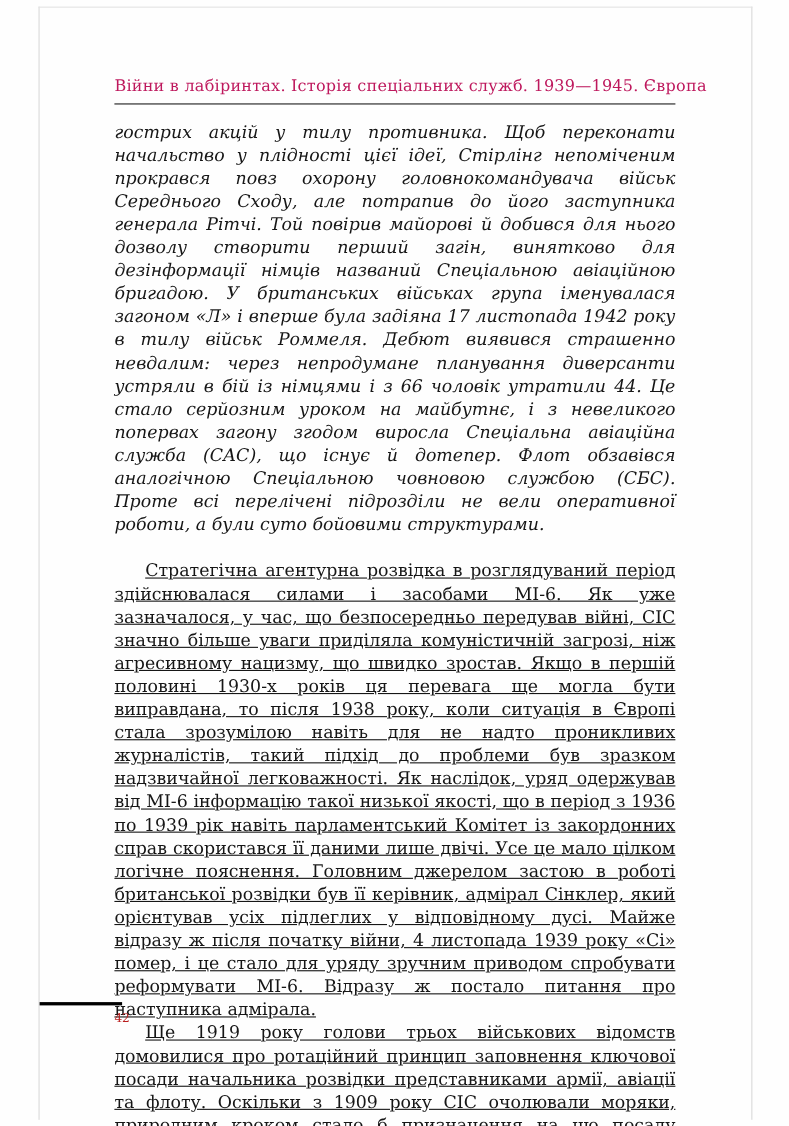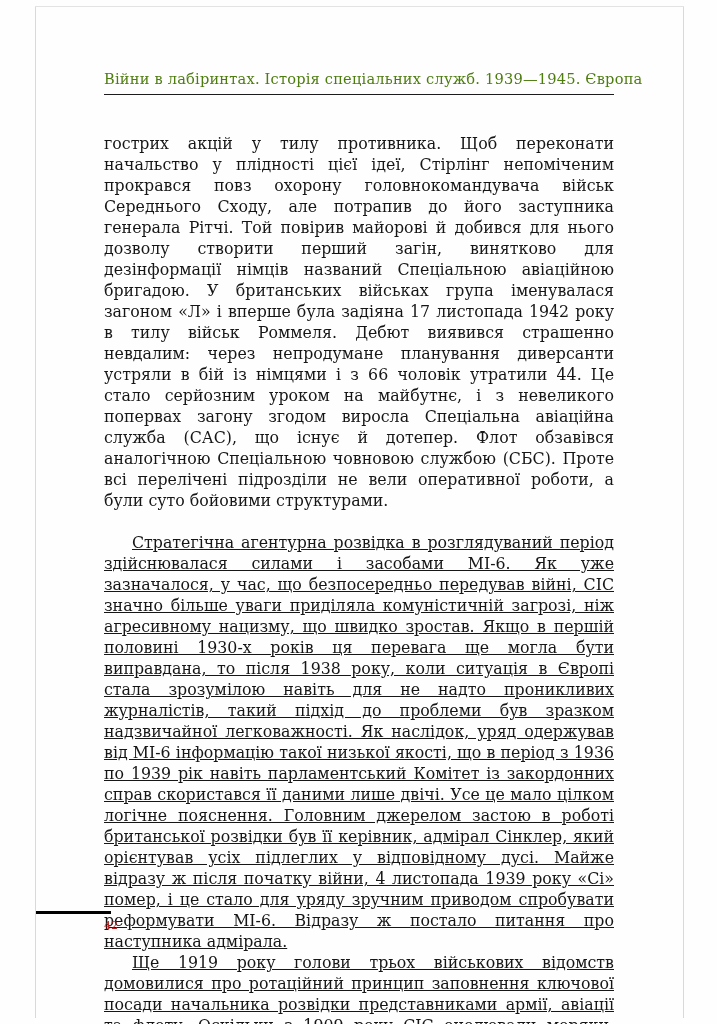--- a/index.html
+++ b/index.html
@@ -40,40 +40,41 @@
     position: absolute;
     left: 104px;
     width: 510px;
     top: 70px;
   }
 
   .running-header {
     text-align: right;
     font-size: 14.6px;
     letter-spacing: 0.2px;
-    color: #4d7c0f;
+    color: #be185d;
     padding-bottom: 7px;
     border-bottom: 1.6px solid #1c1c1c;
-    margin-bottom: 38px;
+    margin-bottom: 14px;
     white-space: nowrap;
   }
 
   .body-text {
     font-size: 15.8px;
     line-height: 21px;
     text-align: justify;
     color: #161616;
   }
   .body-text p {
     margin: 0;
     padding: 0;
   }
   .body-text p.continued {
     text-indent: 0;
     margin-bottom: 21px;
+    font-style: italic;
   }
   .body-text p.indented {
     text-indent: 28px;
     text-decoration: underline;
   }
 
   .footer-rule {
     position: absolute;
     left: 36px;
     top: 911px;

